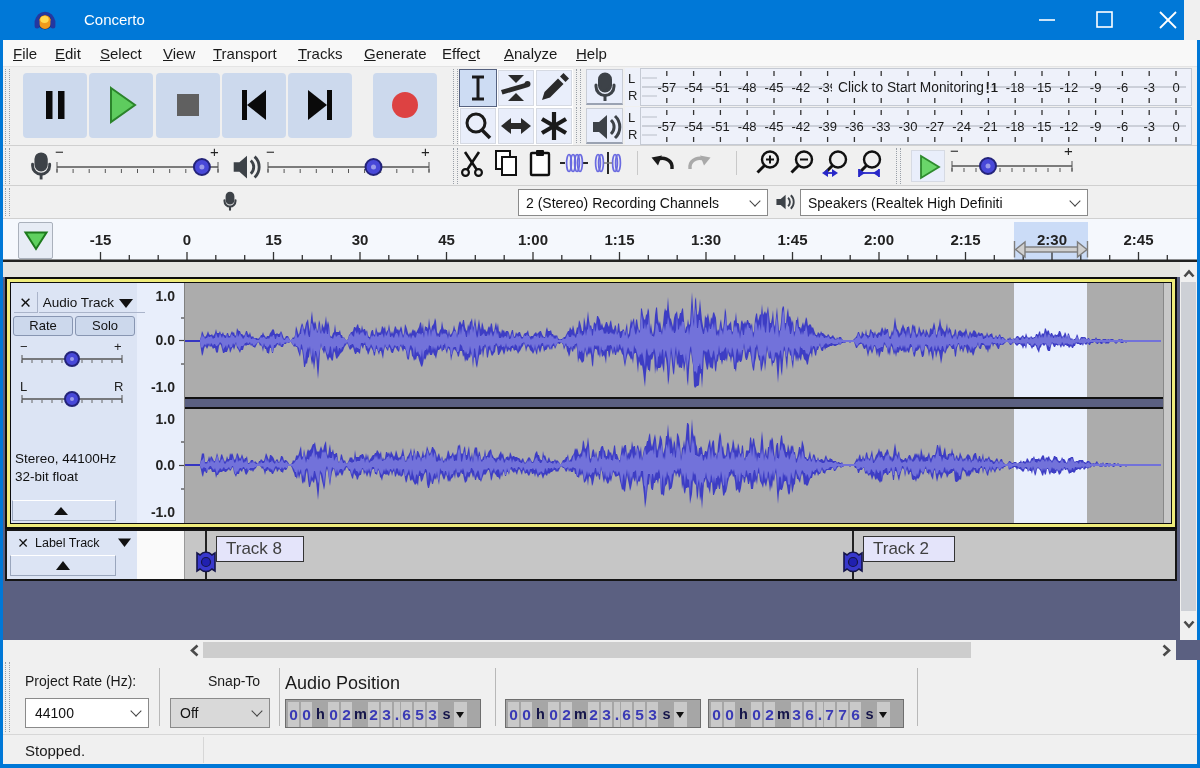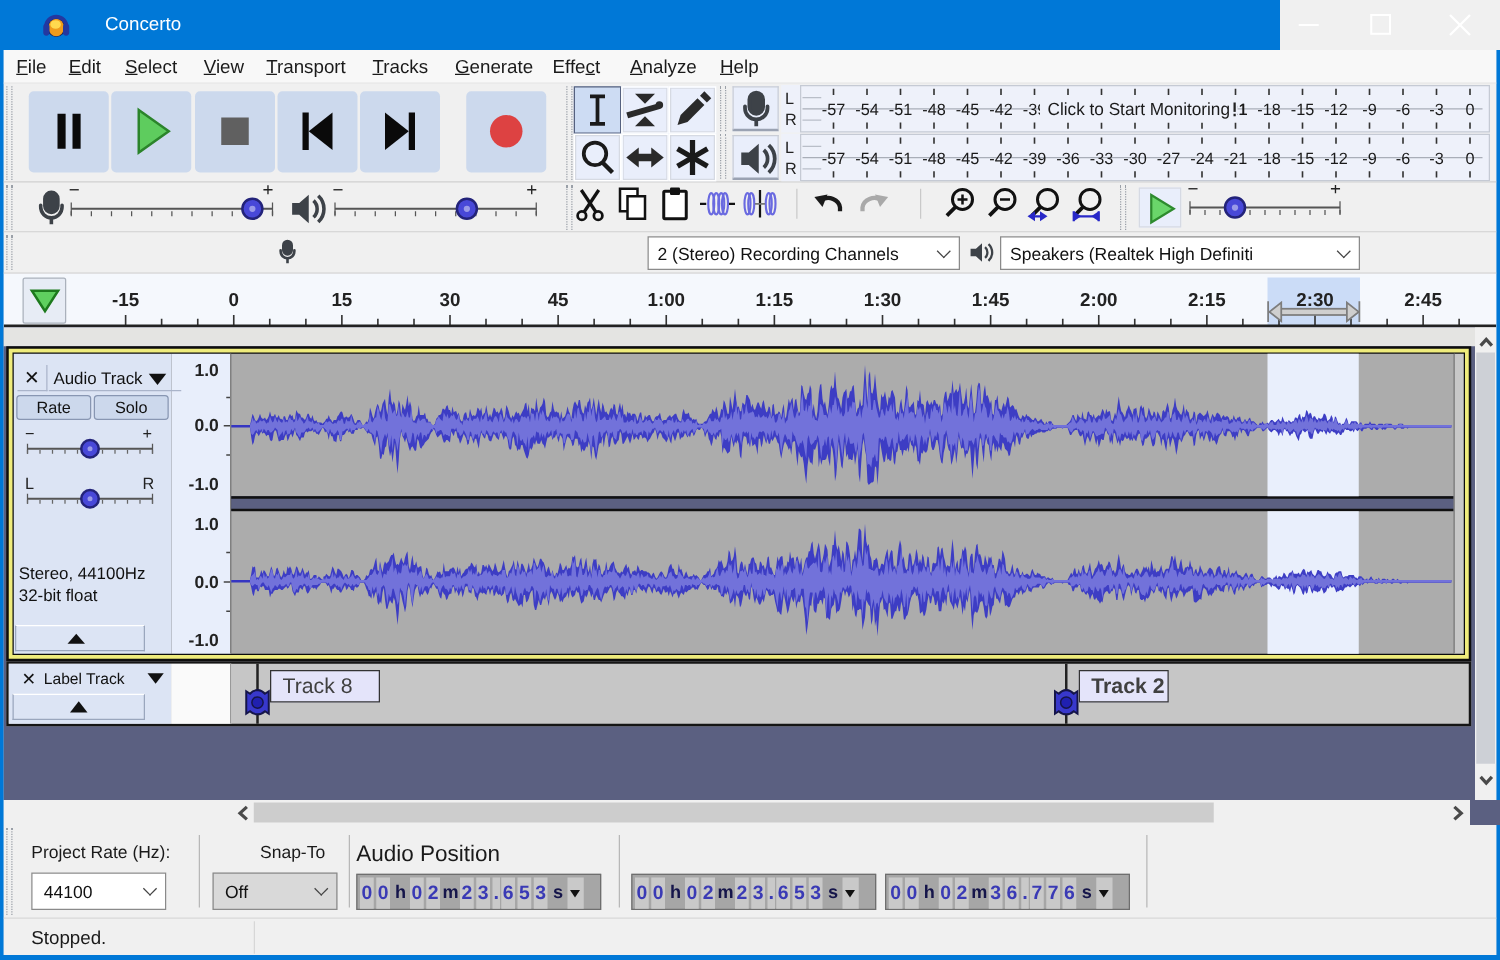--- a/index.html
+++ b/index.html
@@ -7,21 +7,21 @@
 body { font-family:"Liberation Sans", sans-serif; position:relative; background:#f0f0f0; }
 .abs { position:absolute; }
 .grip { border-left:1px dotted #9aa0a8; border-right:1px dotted #9aa0a8; width:5px; }
 .tbtn { background:#ccd9ed; border-radius:4px; }
 .combo { background:#fff; border:1px solid #8a8a8a; font-size:14px; color:#111; }
 .combo .cv { position:absolute; right:8px; top:50%; width:8px; height:8px; margin-top:-6px; border-right:1.5px solid #444; border-bottom:1.5px solid #444; transform:rotate(45deg); }
 </style>
 </head>
 <body>
 
-<div class="abs" style="left:0;top:0;width:1024px;height:40px;background:#0078d7;">
+<div class="abs" style="left:0;top:0;width:1184px;height:40px;background:#0078d7;">
   <svg class="abs" style="left:33px;top:8px" width="24" height="24" viewBox="0 0 24 24">
 <ellipse cx="12" cy="13" rx="8" ry="8.5" fill="#1a2560"></ellipse>
 <ellipse cx="12" cy="14" rx="6.2" ry="7" fill="#ef9b1c"></ellipse>
 <ellipse cx="11.5" cy="11.5" rx="4.2" ry="3.4" fill="#ffd94f"></ellipse>
 <path d="M3.8 13.5 a8.2 8.2 0 0 1 16.4 0" fill="none" stroke="#2338a0" stroke-width="3.2"></path>
 <rect x="1.6" y="11" width="5" height="9.5" rx="2.5" fill="#2338a0"></rect>
 <rect x="17.4" y="11" width="5" height="9.5" rx="2.5" fill="#2338a0"></rect>
 </svg>
   <div class="abs" style="left:84px;top:11px;color:#fff;font-size:15px;">Concerto</div>
 
@@ -649,21 +649,21 @@
     <svg class="abs" style="left:192px;top:288px" width="22" height="24" viewBox="0 0 22 24">
 <path d="M11 2 a8.5 8.5 0 0 0 -6 3 l-3 -2 v18 l3 -2 a8.5 8.5 0 0 0 12 0 l3 2 v-18 l-3 2 a8.5 8.5 0 0 0 -6 -3 Z" fill="#3838cc" stroke="#15154a" stroke-width="1.6"></path>
 <circle cx="11" cy="12" r="4.5" fill="#2020b0" stroke="#15154a" stroke-width="1.2"></circle>
 </svg>
     <div class="abs" style="left:213px;top:274px;width:88px;height:26px;background:#e4e4fa;border:1.5px solid #333;font-size:17px;color:#404040;line-height:24px;padding-left:9px;">Track 8</div>
 <div class="abs" style="left:849px;top:269px;width:1.5px;height:48px;background:#222;"></div>
     <svg class="abs" style="left:839px;top:288px" width="22" height="24" viewBox="0 0 22 24">
 <path d="M11 2 a8.5 8.5 0 0 0 -6 3 l-3 -2 v18 l3 -2 a8.5 8.5 0 0 0 12 0 l3 2 v-18 l-3 2 a8.5 8.5 0 0 0 -6 -3 Z" fill="#3838cc" stroke="#15154a" stroke-width="1.6"></path>
 <circle cx="11" cy="12" r="4.5" fill="#2020b0" stroke="#15154a" stroke-width="1.2"></circle>
 </svg>
-    <div class="abs" style="left:860px;top:274px;width:72px;height:26px;background:#e4e4fa;border:1.5px solid #333;font-size:17px;color:#404040;line-height:24px;padding-left:9px;font-weight:bold;">Track 2</div>
+    <div class="abs" style="left:860px;top:274px;width:92px;height:26px;background:#e4e4fa;border:1.5px solid #333;font-size:17px;color:#404040;line-height:24px;padding-left:9px;">Track 2</div>
   <div class="abs" style="left:0;top:378px;width:182px;height:20px;background:#f0f0f0;"></div>
     <div class="abs" style="left:182px;top:378px;width:991px;height:20px;background:#f0f0f0;">
 <svg class="abs" style="left:3px;top:4px" width="14" height="13">
         <path d="M9.5 1.5 L4 6.5 L9.5 11.5" fill="none" stroke="#4a4a4a" stroke-width="2.6"></path>
       </svg>
 <svg class="abs" style="left:974px;top:4px" width="14" height="13">
         <path d="M4.5 1.5 L10 6.5 L4.5 11.5" fill="none" stroke="#4a4a4a" stroke-width="2.6"></path>
       </svg>
 <div class="abs" style="left:18px;top:2px;width:768px;height:16px;background:#cdcdcd;"></div>
 </div>
@@ -678,21 +678,21 @@
       <path d="M2.5 3.5 L7 8.5 L11.5 3.5" fill="none" stroke="#4a4a4a" stroke-width="2.6"></path>
     </svg>
 <div class="abs" style="left:1px;top:20px;width:15px;height:329px;background:#cdd0d6;"></div>
   </div>
 
 <div class="abs" style="left:3px;top:660px;width:1194px;height:74px;background:#f0f0f0;">
     <div class="abs grip" style="left:2px;top:2px;height:70px;"></div>
     <div class="abs" style="left:22px;top:13px;font-size:14px;color:#1a1a1a;">Project Rate (Hz):</div>
 <div class="abs" style="left:167px;top:13px;font-size:14px;color:#1a1a1a;margin-left:38px;">Snap-To</div>
 <div class="abs" style="left:282px;top:13px;font-size:18px;color:#1a1a1a;">Audio Position</div>
-<div class="abs combo" style="left:22px;top:38px;width:108px;height:30px;padding-left:21px;">
+<div class="abs combo" style="left:22px;top:38px;width:124px;height:30px;padding-left:21px;">
       <span class="abs" style="left:9px;top:6px">44100</span>
       <span class="cv"></span>
     </div>
 <div class="abs combo" style="left:167px;top:38px;width:100px;height:30px;background:#d9d9d9;">
       <span class="abs" style="left:9px;top:6px">Off</span>
       <span class="cv"></span>
     </div>
 <div class="abs" style="left:282px;top:39px;width:196px;height:29px;background:#a6a6a6;border:1px solid #6e6e6e;">
       <div class="abs" style="left:2px;top:2px;width:11px;height:25px;background:#c9c9c9;color:#3a3ab5;font-size:15.5px;font-weight:bold;text-align:center;line-height:25px;">0</div>
       <div class="abs" style="left:15px;top:2px;width:11px;height:25px;background:#c9c9c9;color:#3a3ab5;font-size:15.5px;font-weight:bold;text-align:center;line-height:25px;">0</div>

